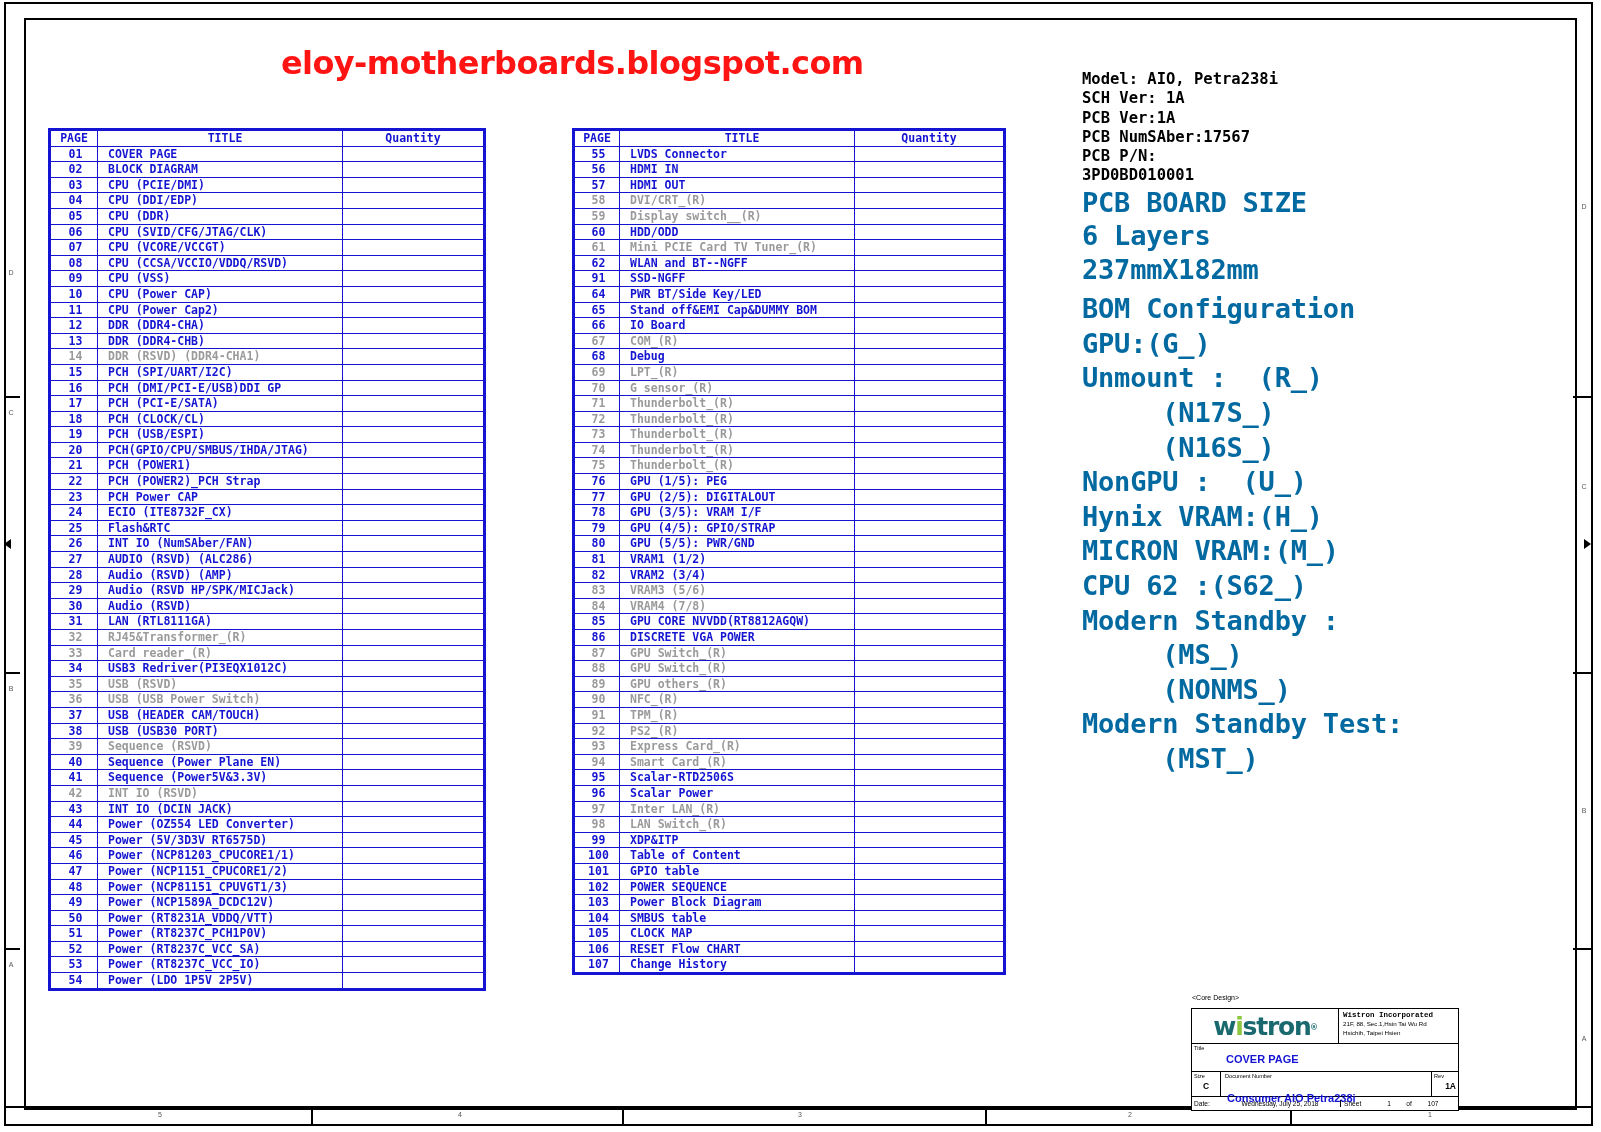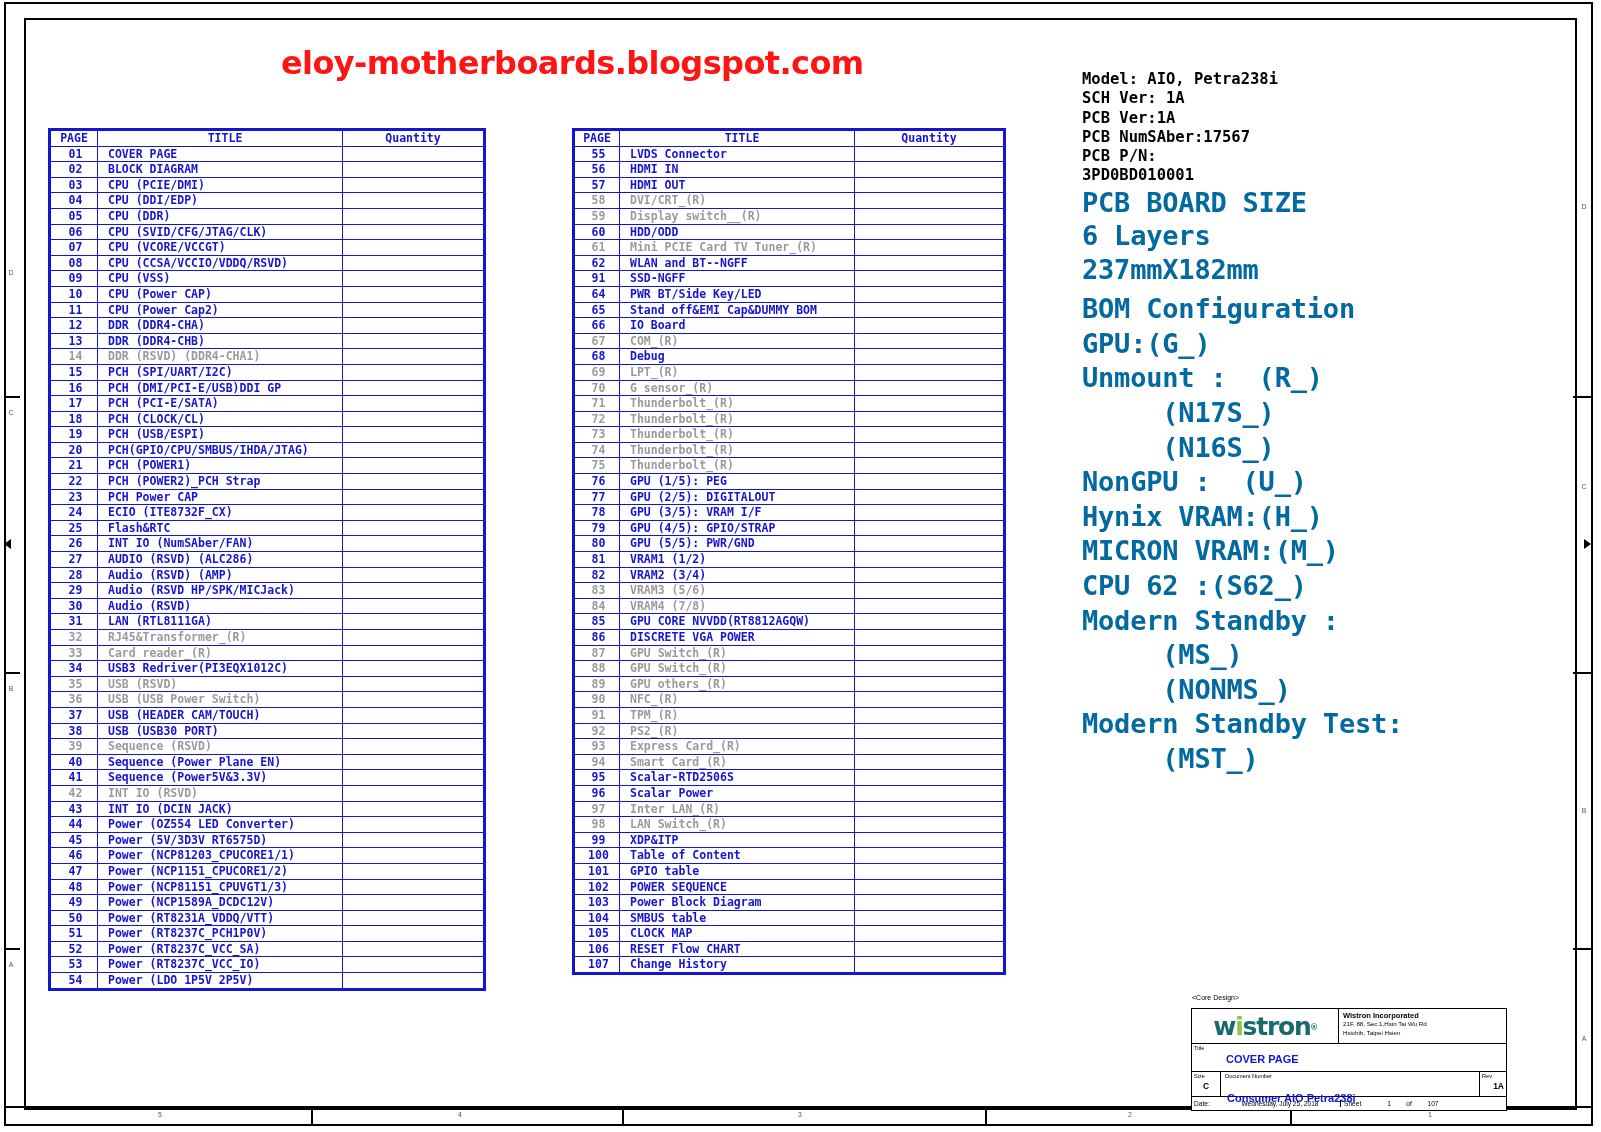--- a/index.html
+++ b/index.html
@@ -132,21 +132,21 @@
     letter-spacing: -0.2px;
   }
   #bom-block { margin-top: 6px; }
   #bom-block .info-big { line-height: 34.6px; }
 
   
   #title-block {
     position: absolute;
     left: 1191px;
     top: 1008px;
-    width: 316px;
+    width: 268px;
     border: 1px solid #000;
     box-sizing: border-box;
     background: #fff;
   }
   #core-design {
     position: absolute;
     left: 1192px;
     top: 994px;
     font-family: "Liberation Sans", sans-serif;
     font-size: 7px;
@@ -183,21 +183,21 @@
     position: absolute;
     top: 1px; right: 0;
     font-size: 8px;
     color: #19696e;
   }
   .tb-company {
     flex: 1;
     padding: 2px 0 0 4px;
   }
   .tb-company .co-name {
-    font-family: Liberation Sans, sans-serif;
+    font-family: Liberation Mono, monospace;
     font-size: 7.5px;
     font-weight: bold;
     color: #000;
     line-height: 9px;
     white-space: nowrap;
   }
   .tb-company .co-addr {
     font-family: "Liberation Sans", sans-serif;
     font-size: 6.2px;
     color: #000;

